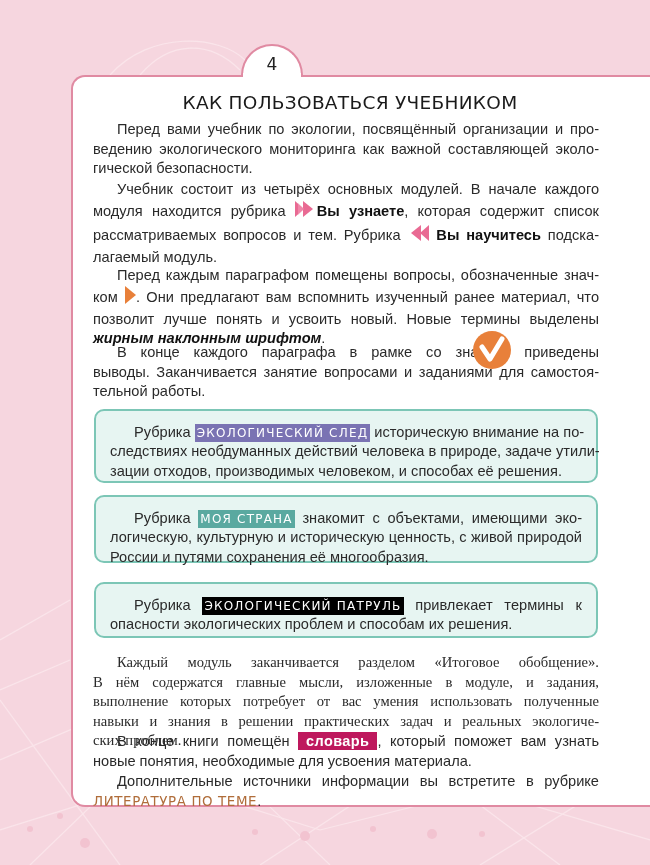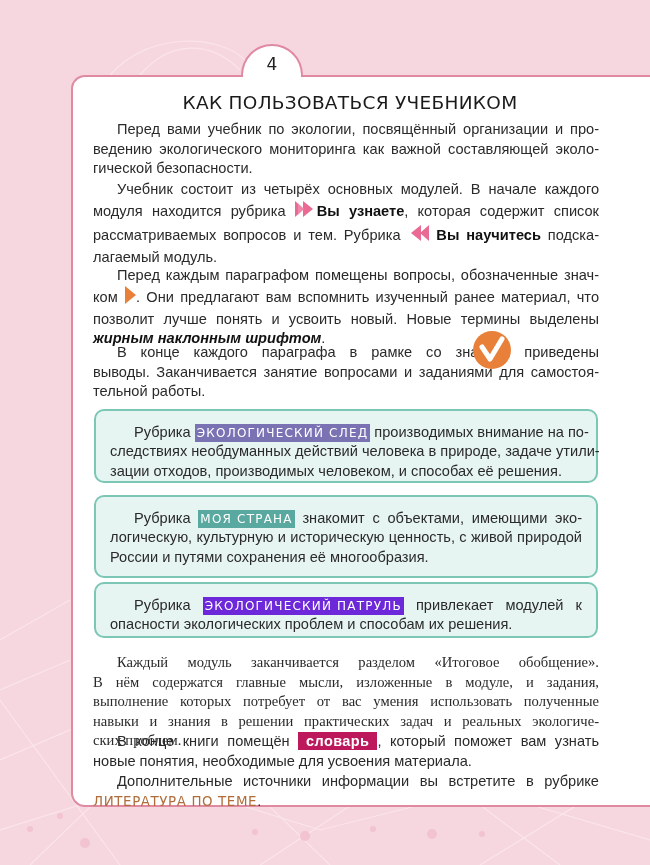--- a/index.html
+++ b/index.html
@@ -54,21 +54,21 @@
     background:#e7f5f2; border:2.5px solid #7cc6b6; border-radius:10px;
     box-sizing:border-box;
   }
   .box .text { position:static; width:auto; margin:0 14px 0 14px; }
   .tag {
     display:inline-block; color:#fff; font-family:"DejaVu Sans", sans-serif;
     font-size:12px; letter-spacing:1.2px; padding:0 2px; line-height:18px;
   }
   .tag-purple { background:#7a73b3; }
   .tag-teal { background:#5aa9a0; }
-  .tag-green { background:#6d28d9; }
+  .tag-green { background:#000000; }
   .tag-dict { background:#be185d; font-weight:bold; font-family:"Liberation Sans", sans-serif; font-size:14.5px; letter-spacing:0.4px; padding:0 8px;}
   .lit { color:#b06d3a; font-family:"DejaVu Sans", sans-serif; font-size:13.4px; letter-spacing:0.6px; }
 </style>
 </head>
 <body>
 
 <svg class="bg-pattern" viewBox="0 0 650 865" xmlns="http://www.w3.org/2000/svg">
   <g stroke="#fbe7ec" stroke-width="1.2" fill="none" opacity="0.9">
     <path d="M0 760 L140 700 L300 760 L450 700 L650 770"></path>
     <path d="M0 830 L160 780 L320 830 L480 790 L650 840"></path>
@@ -159,45 +159,45 @@
       <circle cx="20" cy="20" r="19" fill="#e8803a"></circle>
       <path d="M10 17 L18 29 L30 9" stroke="#fff" stroke-width="5" fill="none" stroke-linecap="round" stroke-linejoin="round"></path>
     </svg>
 </div>
 
 <div class="box" style="top:409px; height:74px;">
   <div class="text" style="margin-top:11px;">
     <span class="line indent" style="line-height:20px;">
       <span>Рубрика</span>
       <span class="tag tag-purple">ЭКОЛОГИЧЕСКИЙ СЛЕД</span>
-      <span>производимых внимание на по-</span>
+      <span>историческую внимание на по-</span>
     </span>
     <span class="line">следствиях необдуманных действий человека в природе, задаче утили-</span>
     <span class="line last">зации отходов, производимых человеком, и способах её решения.</span>
   </div>
 </div>
 
-<div class="box" style="top:495px; height:83px;">
+<div class="box" style="top:495px; height:68px;">
   <div class="text" style="margin-top:11px;">
     <span class="line indent" style="line-height:20px;">
       <span>Рубрика</span>
       <span class="tag tag-teal">МОЯ СТРАНА</span>
       <span>знакомит с объектами, имеющими эко-</span>
     </span>
     <span class="line">логическую, культурную и историческую ценность, с живой природой</span>
     <span class="line last">России и путями сохранения её многообразия.</span>
   </div>
 </div>
 
 <div class="box" style="top:582px; height:56px;">
   <div class="text" style="margin-top:11px;">
     <span class="line indent" style="line-height:20px;">
       <span>Рубрика</span>
       <span class="tag tag-green">ЭКОЛОГИЧЕСКИЙ ПАТРУЛЬ</span>
-      <span>привлекает модулей к</span>
+      <span>привлекает термины к</span>
     </span>
     <span class="line last">опасности экологических проблем и способам их решения.</span>
   </div>
 </div>
 
 <div class="text" style="top:653px;font-family:Liberation Serif, serif;">
   <span class="line indent">Каждый модуль заканчивается разделом «Итоговое обобщение».</span>
   <span class="line">В нём содержатся главные мысли, изложенные в модуле, и задания,</span>
   <span class="line">выполнение которых потребует от вас умения использовать полученные</span>
   <span class="line">навыки и знания в решении практических задач и реальных экологиче-</span>

